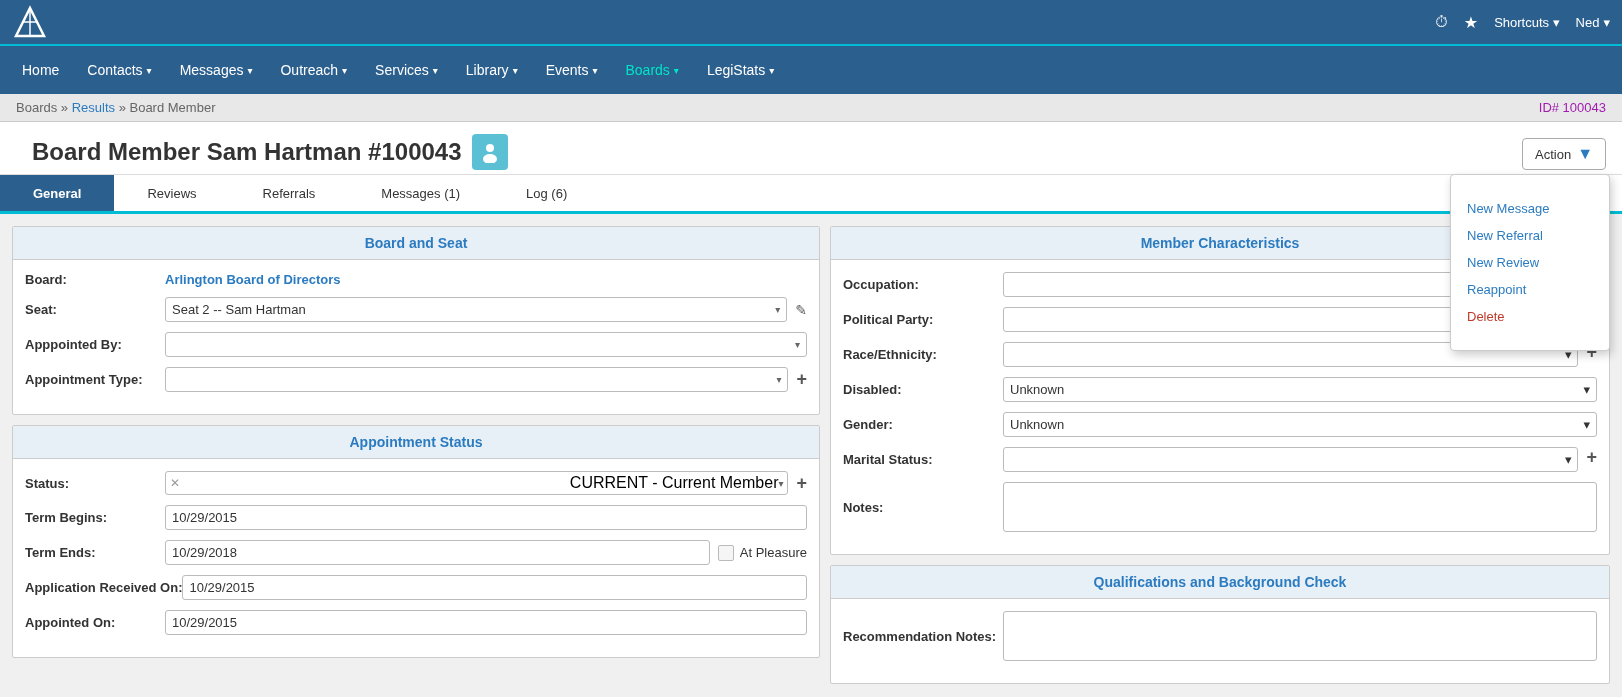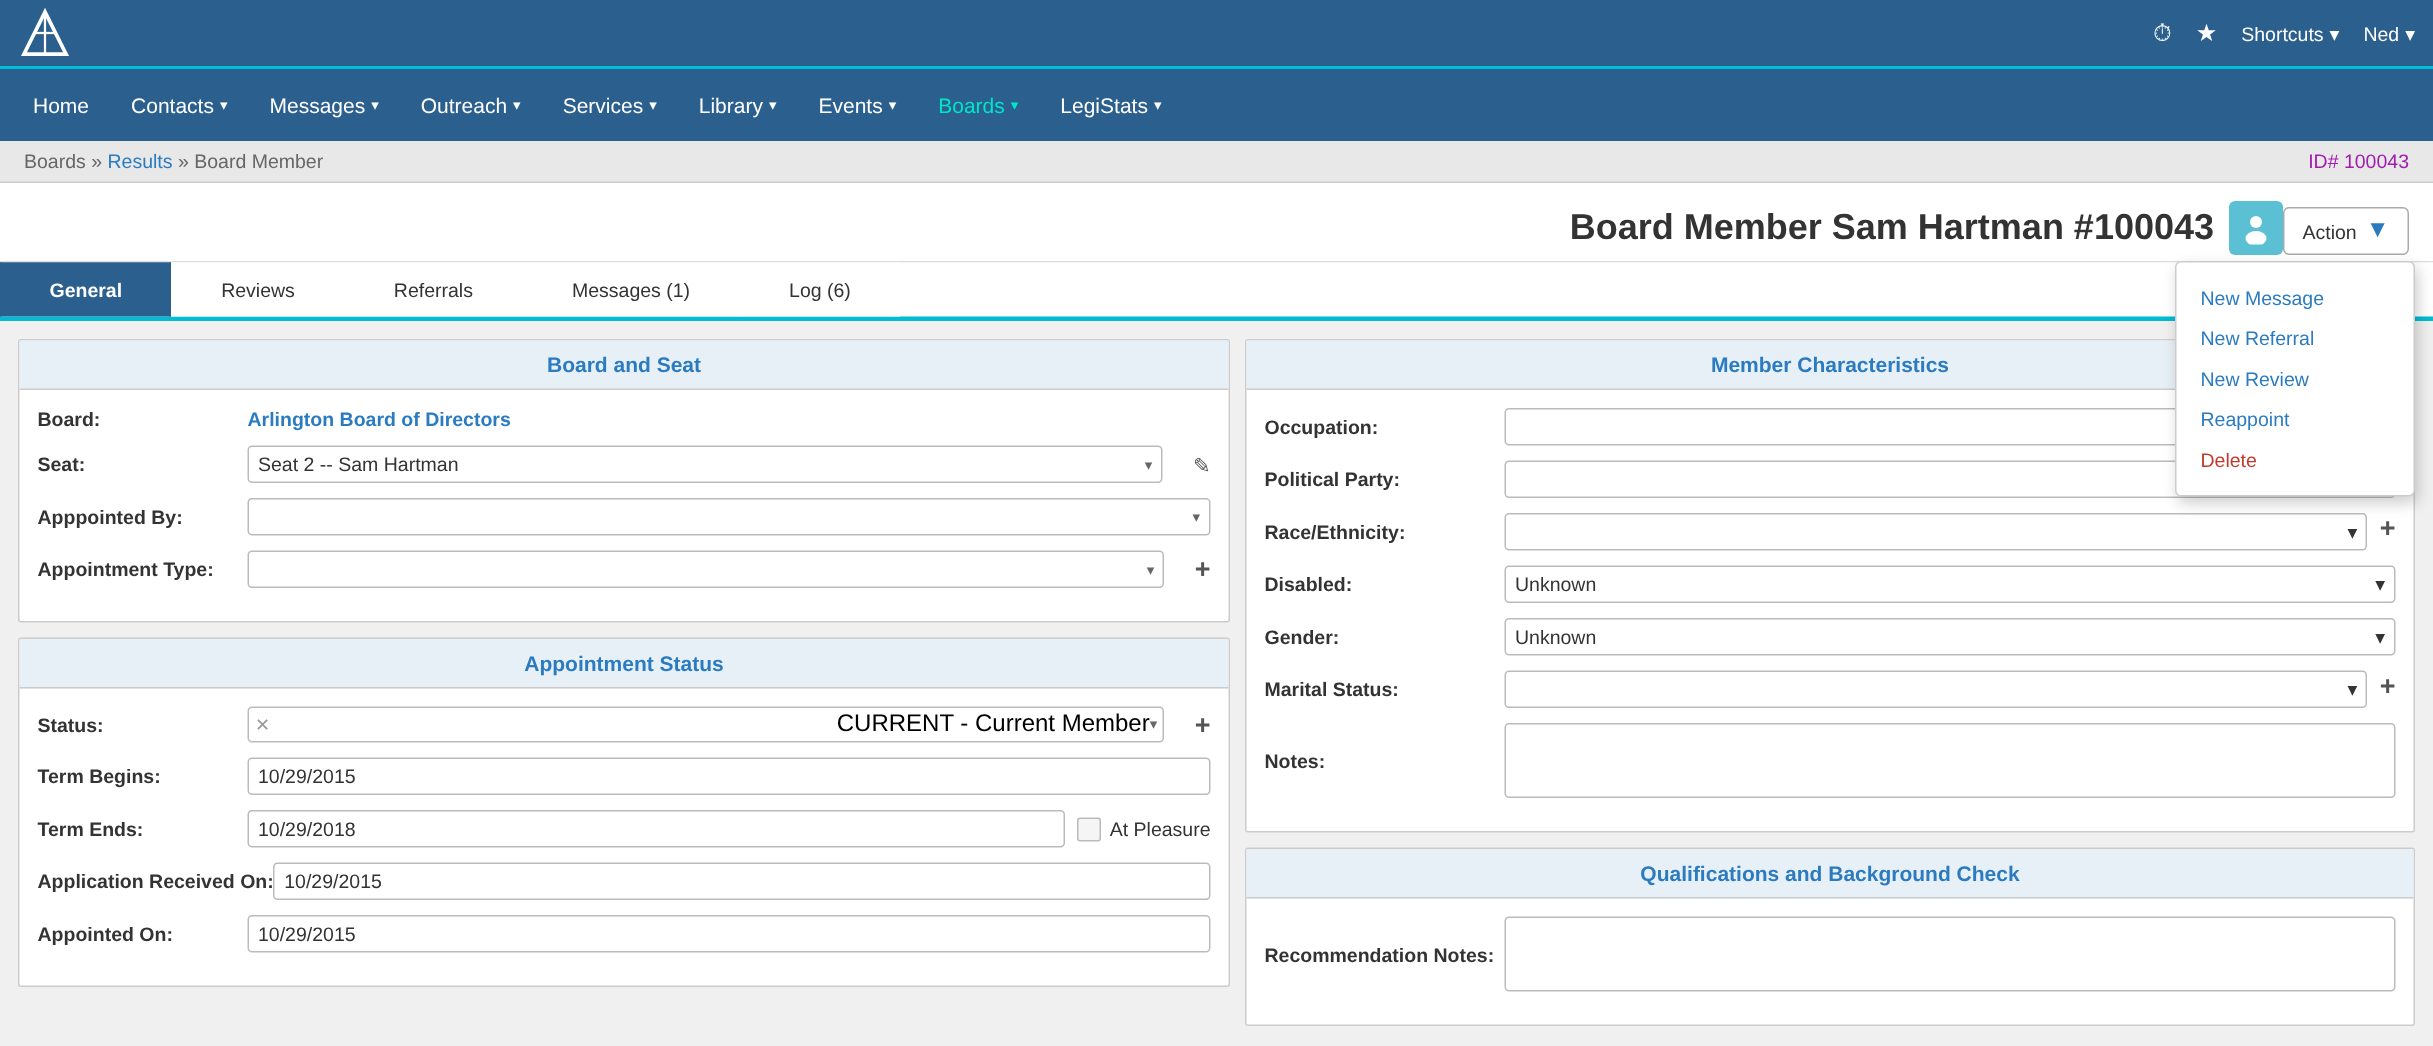--- a/index.html
+++ b/index.html
@@ -54,24 +54,24 @@
       border-bottom: 1px solid #ccc;
     }
     .breadcrumb { font-size: 13px; color: #333; }
     .breadcrumb a { color: #2b7bc0; text-decoration: none; }
     .breadcrumb span { color: #666; }
     .record-id { font-size: 13px; color: #a21caf; }
 
     
     .page-header {
       background: white;
-      padding: 12px 16px 0 16px;
+      padding: 12px 16px 0 32px;
       display: flex;
       align-items: flex-start;
-      justify-content: flex-end;
+      justify-content: space-between;
       border-bottom: 1px solid #ddd;
     }
     .page-title-area { display: flex; align-items: center; gap: 10px; }
     .page-title { font-size: 24px; font-weight: bold; color: #333; }
     .avatar-icon {
       width: 36px; height: 36px;
       background: #5bc0d4;
       border-radius: 4px;
       display: flex; align-items: center; justify-content: center;
       color: white; font-size: 18px;
@@ -169,21 +169,21 @@
       min-width: 140px;
       font-size: 13px;
     }
     .form-link { color: #2b7bc0; text-decoration: none; font-weight: bold; }
 
     
     .input-group {
       display: flex;
       align-items: center;
       flex: 1;
-      gap: 16px;
+      gap: 4px;
     }
     .fake-select {
       flex: 1;
       border: 1px solid #bbb;
       border-radius: 3px;
       padding: 4px 6px;
       background: white;
       display: flex;
       align-items: center;
       justify-content: space-between;
@@ -220,21 +220,21 @@
     .action-dropdown {
       position: absolute;
       top: 174px;
       right: 12px;
       background: white;
       border: 1px solid #ccc;
       border-radius: 4px;
       box-shadow: 2px 4px 10px rgba(0,0,0,0.2);
       z-index: 1000;
       min-width: 160px;
-      padding: 10px 0;
+      padding: 20px 0;
     }
     .dropdown-item {
       padding: 6px 16px;
       cursor: pointer;
       font-size: 13px;
       color: #2b7bc0;
     }
     .dropdown-item.danger { color: #c0392b; }
 
     

